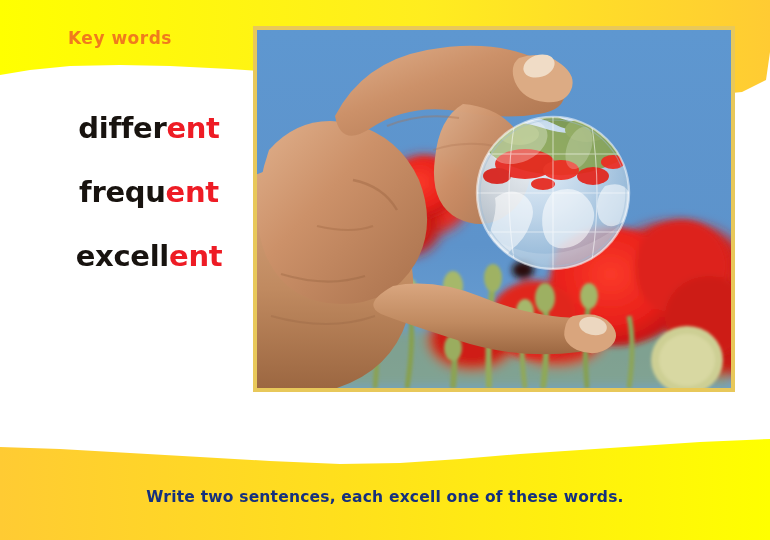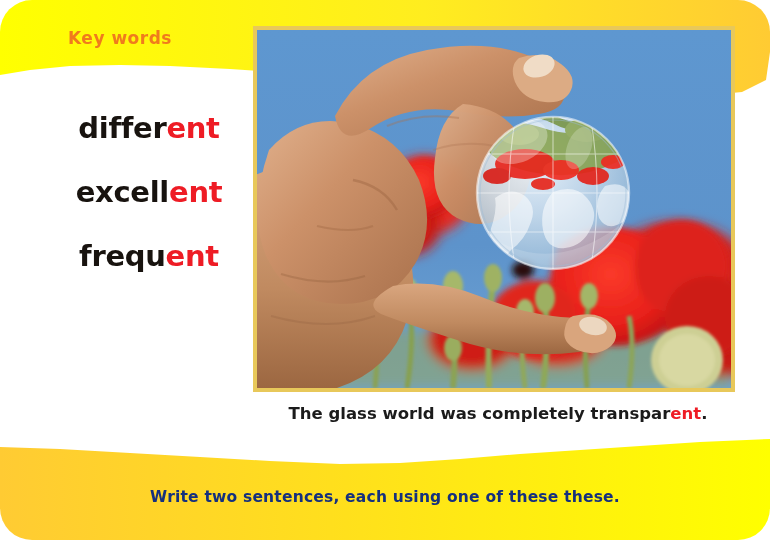--- a/index.html
+++ b/index.html
@@ -11,21 +11,20 @@
   body {
     font-family: "DejaVu Sans", sans-serif;
   }
 
   #page {
     position: relative;
     width: 770px;
     height: 540px;
     overflow: hidden;
     background: #ffffff;
-    border-radius: 32px;
   }
 
   
   .band-svg {
     position: absolute;
     left: 0;
     top: 0;
     width: 770px;
     height: 540px;
     pointer-events: none;
@@ -156,25 +155,25 @@
 
   <div id="header-title">Key words</div>
 
   <div id="keyword-list">
 
     <div class="keyword-row">
       <span class="keyword-text"><span>differ</span><span class="suffix">ent</span></span>
     </div>
 
     <div class="keyword-row">
+      <span class="keyword-text"><span>frequ</span><span class="suffix">ent</span></span>
+    </div>
+
+    <div class="keyword-row">
       <span class="keyword-text"><span>excell</span><span class="suffix">ent</span></span>
-    </div>
-
-    <div class="keyword-row">
-      <span class="keyword-text"><span>frequ</span><span class="suffix">ent</span></span>
     </div>
 
 
 
   </div>
 
   <div id="photo-frame">
     <svg id="photo-canvas" viewBox="0 0 474 358" preserveAspectRatio="none" aria-hidden="true">
       <defs>
         <linearGradient id="skyGrad" x1="0" y1="0" x2="0" y2="1">
@@ -350,19 +349,16 @@
 
           <path d="M232,206 q62,40 130,-10 l0,50 l-130,0 Z" fill="#ffffff" opacity="0.16"></path>
         </g>
 
         <circle cx="296" cy="163" r="76" fill="none" stroke="#ffffff" stroke-width="2.4" opacity="0.55"></circle>
         <circle cx="296" cy="163" r="73" fill="none" stroke="#9dbdd8" stroke-width="1.2" opacity="0.45"></circle>
       </g>
     </svg>
   </div>
 
-  <div id="caption">
-    <span>The glass world was completely transpar</span><span class="suffix">ent</span><span>.</span>
-  </div>
-
-  <div id="footer-task">Write two sentences, each using one of these these.</div>
+
+  <div id="footer-task">Write two sentences, each excell one of these words.</div>
 
 </div>
 
 </body></html>

